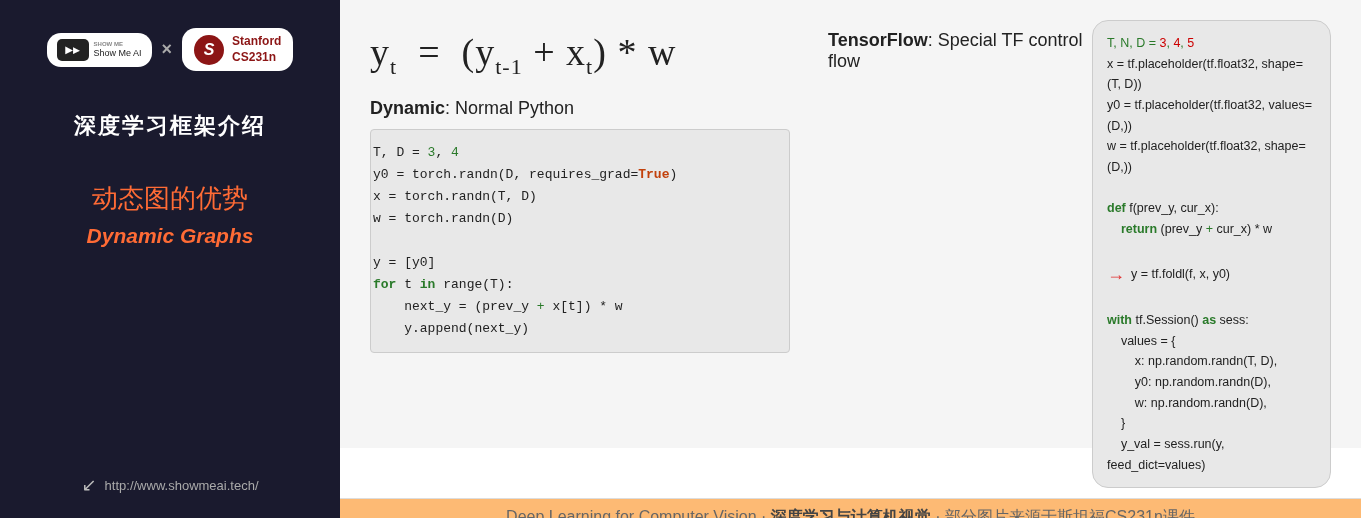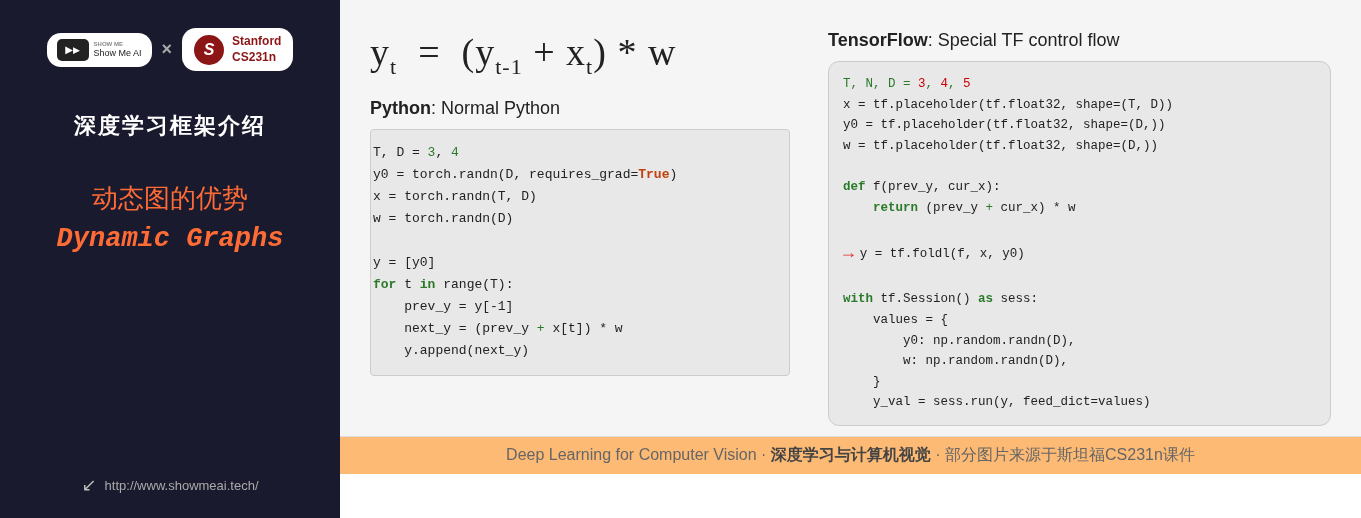--- a/index.html
+++ b/index.html
@@ -114,26 +114,25 @@
     .sidebar-subtitle-cn {
       color: #ff6b35;
       font-size: 26px;
       font-weight: normal;
       text-align: center;
       margin-bottom: 8px;
     }
 
     .sidebar-subtitle-en {
       color: #ff6b35;
-      font-size: 27px;
+      font-size: 21px;
       font-weight: bold;
       font-style: italic;
       text-align: center;
       margin-bottom: 40px;
-      font-family: Liberation Mono, monospace;
     }
 
     .sidebar-footer {
       position: absolute;
       bottom: 22px;
       display: flex;
       align-items: center;
       gap: 8px;
       color: #aaa;
       font-size: 13px;
@@ -201,43 +200,43 @@
       padding: 12px 2px;
       font-family: 'Courier New', monospace;
       font-size: 13px;
       line-height: 1.7;
       color: #222;
     }
 
     
     .right-panel {
       display: flex;
-      flex-direction: column;
+      flex-direction: row;
       flex: 1;
       padding-left: 8px;
     }
 
     .tf-title {
       font-size: 18px;
       font-weight: bold;
       color: #222;
       margin-bottom: 10px;
       margin-top: 10px;
     }
 
     .tf-title span {
       font-weight: normal;
     }
 
     .tf-code-block {
       background: #e8e8e8;
       border: 1px solid #ccc;
-      border-radius: 11px;
+      border-radius: 16px;
       padding: 12px 14px;
-      font-family: Liberation Mono, monospace;
+      font-family: Liberation Sans, sans-serif;
       font-size: 12.5px;
       line-height: 1.65;
       color: #222;
       position: relative;
     }
 
     .green { color: #2a7a2a; }
     .blue { color: #c2410c; }
     .red-num { color: #cc0000; }
     .bold-green { color: #2a7a2a; font-weight: bold; }
@@ -296,58 +295,58 @@
 
 <div class="main-content">
   <div class="content-area">
 
     <div class="left-panel">
       <div class="formula">
         y<sub>t</sub> &nbsp;= &nbsp;(y<sub>t-1</sub> + x<sub>t</sub>) * w
       </div>
 
       <div class="pytorch-label">
-        <span style="font-weight:bold;">Python</span><span>: Normal Python</span>
+        <span style="font-weight:bold;">Dynamic</span><span>: Normal Python</span>
       </div>
 
       <div class="code-block">
         <div>T, D = <span class="green">3</span>, <span class="green">4</span></div>
         <div>y0 = torch.randn(D, requires_grad=<span class="blue bold-text">True</span>)</div>
         <div>x = torch.randn(T, D)</div>
         <div>w = torch.randn(D)</div>
         <div>&nbsp;</div>
         <div>y = [y0]</div>
         <div><span class="bold-green">for</span> t <span class="bold-green">in</span> range(T):</div>
-        <div>&nbsp;&nbsp;&nbsp;&nbsp;prev_y = y[-1]</div>
         <div>&nbsp;&nbsp;&nbsp;&nbsp;next_y = (prev_y <span class="green">+</span> x[t]) * w</div>
         <div>&nbsp;&nbsp;&nbsp;&nbsp;y.append(next_y)</div>
       </div>
     </div>
 
     <div class="right-panel">
       <div class="tf-title">
         <span style="font-weight:bold;">TensorFlow</span><span>: Special TF control flow</span>
       </div>
 
       <div class="tf-code-block" style="position:relative;">
         <div><span class="green">T, N, D = </span><span class="red-num">3</span><span class="green">, </span><span class="red-num">4</span><span class="green">, </span><span class="red-num">5</span></div>
         <div>x = tf.placeholder(tf.float32, shape=(T, D))</div>
-        <div>y0 = tf.placeholder(tf.float32, shape=(D,))</div>
+        <div>y0 = tf.placeholder(tf.float32, values=(D,))</div>
         <div>w = tf.placeholder(tf.float32, shape=(D,))</div>
         <div>&nbsp;</div>
         <div><span class="bold-green">def</span> f(prev_y, cur_x):</div>
         <div>&nbsp;&nbsp;&nbsp;&nbsp;<span class="bold-green">return</span> (prev_y <span class="green">+</span> cur_x) * w</div>
         <div>&nbsp;</div>
         <div style="display:flex;align-items:center;gap:6px;">
           <span style="color:#e03030;font-size:18px;font-weight:bold;">→</span>
           <span>y = tf.foldl(f, x, y0)</span>
         </div>
         <div>&nbsp;</div>
         <div><span class="bold-green">with</span> tf.Session() <span class="bold-green">as</span> sess:</div>
         <div>&nbsp;&nbsp;&nbsp;&nbsp;values = {</div>
+        <div>&nbsp;&nbsp;&nbsp;&nbsp;&nbsp;&nbsp;&nbsp;&nbsp;x: np.random.randn(T, D),</div>
         <div>&nbsp;&nbsp;&nbsp;&nbsp;&nbsp;&nbsp;&nbsp;&nbsp;y0: np.random.randn(D),</div>
         <div>&nbsp;&nbsp;&nbsp;&nbsp;&nbsp;&nbsp;&nbsp;&nbsp;w: np.random.randn(D),</div>
         <div>&nbsp;&nbsp;&nbsp;&nbsp;}</div>
         <div>&nbsp;&nbsp;&nbsp;&nbsp;y_val = sess.run(y, feed_dict=values)</div>
       </div>
     </div>
 
   </div>
 
   <div class="footer">

